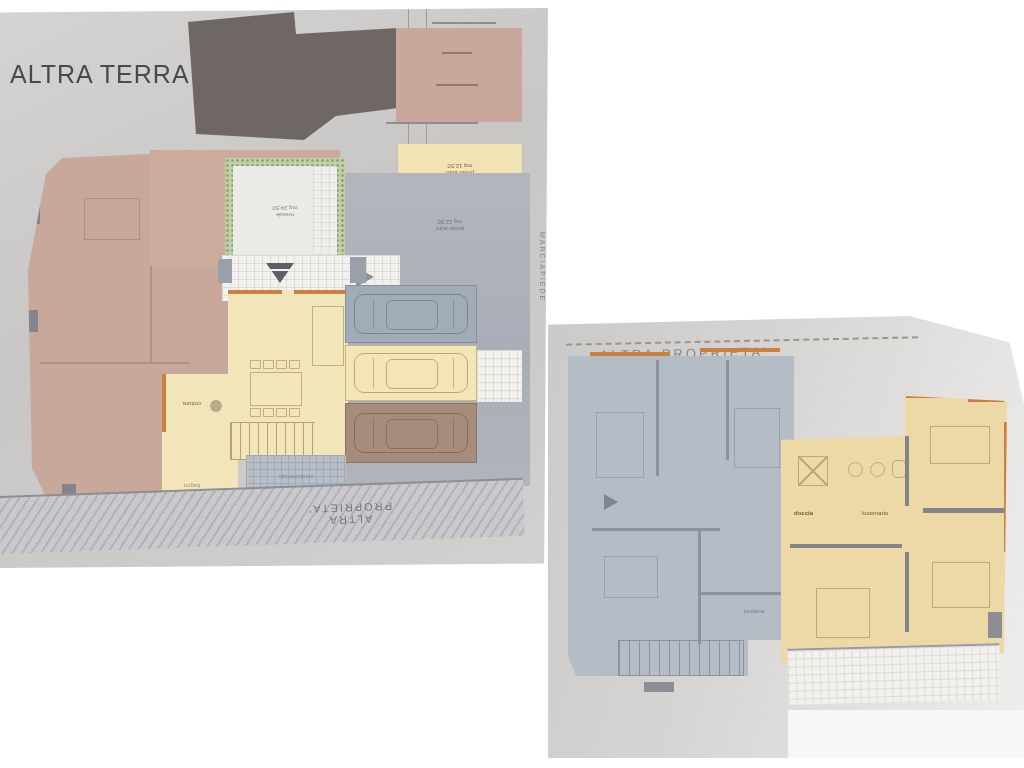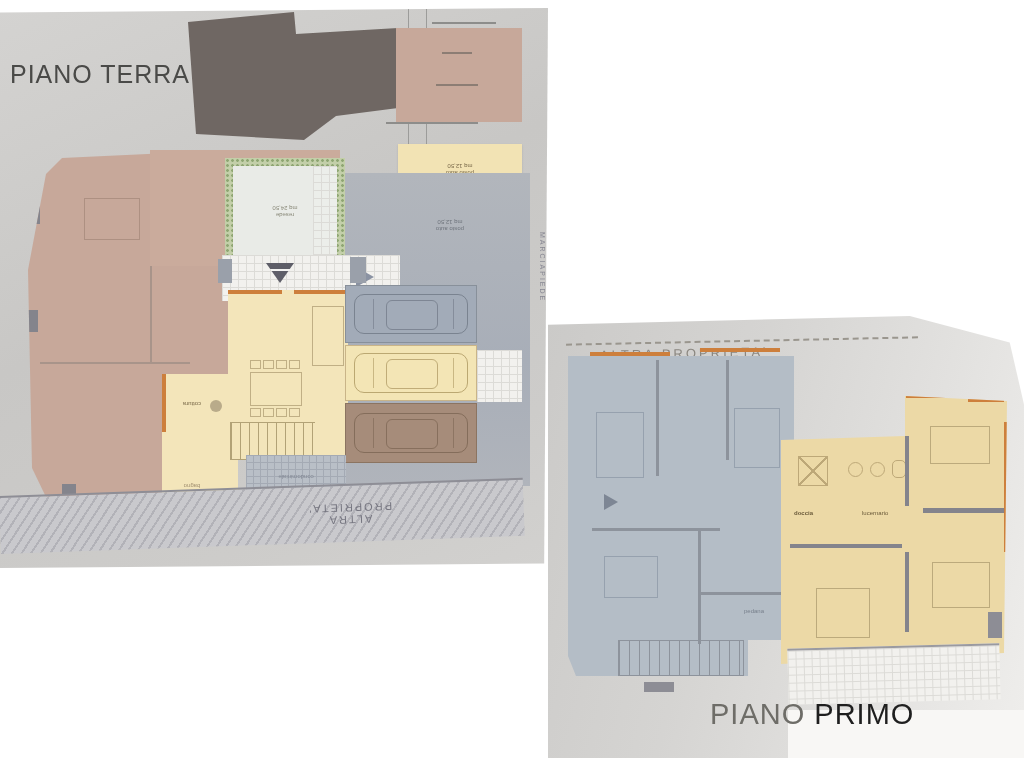--- a/index.html
+++ b/index.html
@@ -84,21 +84,21 @@
   .ff-title .w1{color:#6e6d68;}
   .ff-title .w2{color:#1f1f1f;}
   .fixture{border:1px solid #bda878;}
   .round{border-radius:50%;}
 </style>
 </head>
 <body>
 
 <div id="gf" class="plan">
 
-  <div class="abs gf-title" style="left:10px;top:52px;">PIANO TERRA</div>
+  <div class="abs gf-title" style="left:10px;top:52px;">ALTRA TERRA</div>
 
   <div class="abs measure-line" style="left:408px;top:0;height:176px;"></div>
   <div class="abs measure-line" style="left:426px;top:0;height:168px;"></div>
   <div class="abs bar" style="left:432px;top:14px;width:64px;"></div>
 
   <div class="abs dark-mass" style="left:186px;top:4px;width:212px;height:132px;
        clip-path:polygon(2px 10px,108px 0px,110px 22px,212px 16px,212px 96px,150px 104px,118px 128px,10px 122px);"></div>
 
   <div class="abs pink" style="left:396px;top:20px;width:126px;height:94px;">
     <div class="abs bar" style="left:46px;top:24px;width:30px;background:#8c7d74;"></div>
@@ -264,17 +264,13 @@
 
   <div class="abs orange" style="left:42px;top:36px;width:80px;height:4px;"></div>
   <div class="abs orange" style="left:152px;top:32px;width:80px;height:4px;"></div>
 
   <div class="abs grid-white" style="left:240px;top:330px;width:212px;height:54px;transform:rotate(-1.5deg);border-top:2px solid #9a9aa0;"></div>
   <div class="abs wall" style="left:96px;top:366px;width:30px;height:10px;background:#8d8d95;"></div>
   <div class="abs wall" style="left:440px;top:296px;width:14px;height:26px;background:#8d8d95;"></div>
 
   <div class="abs" style="left:240px;top:394px;width:236px;height:48px;background:#f8f7f5;"></div>
 
-  <div class="abs ff-title" style="left:162px;top:382px;">
-    <span class="w1">PIANO</span>
-    <span class="w2">PRIMO</span>
-  </div>
 </div>
 
 </body></html>

